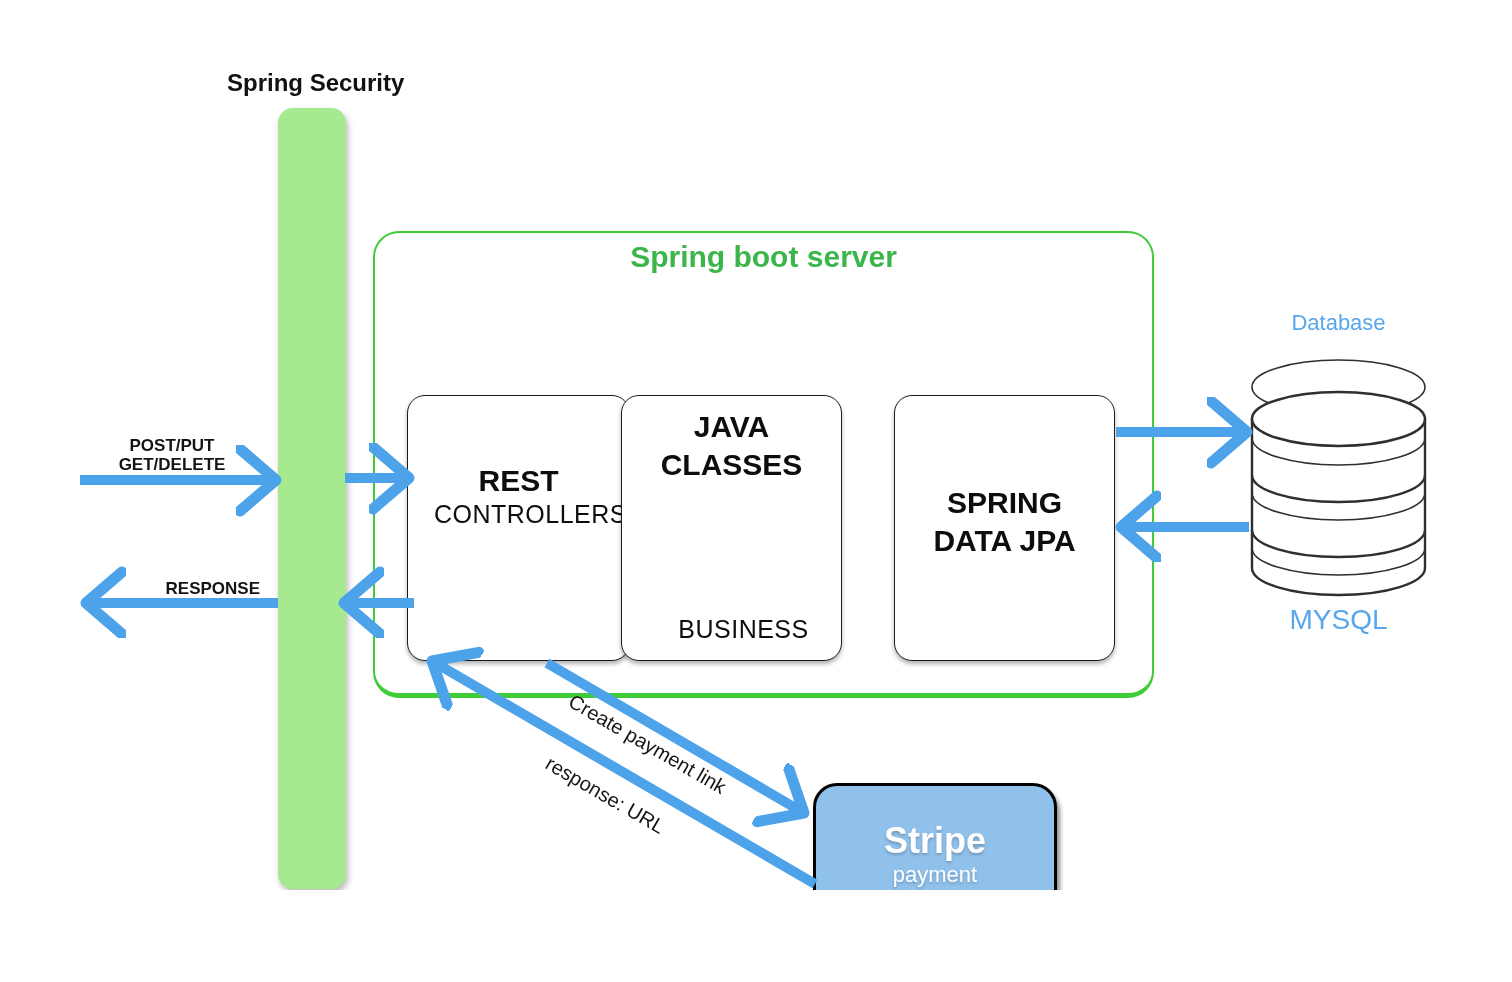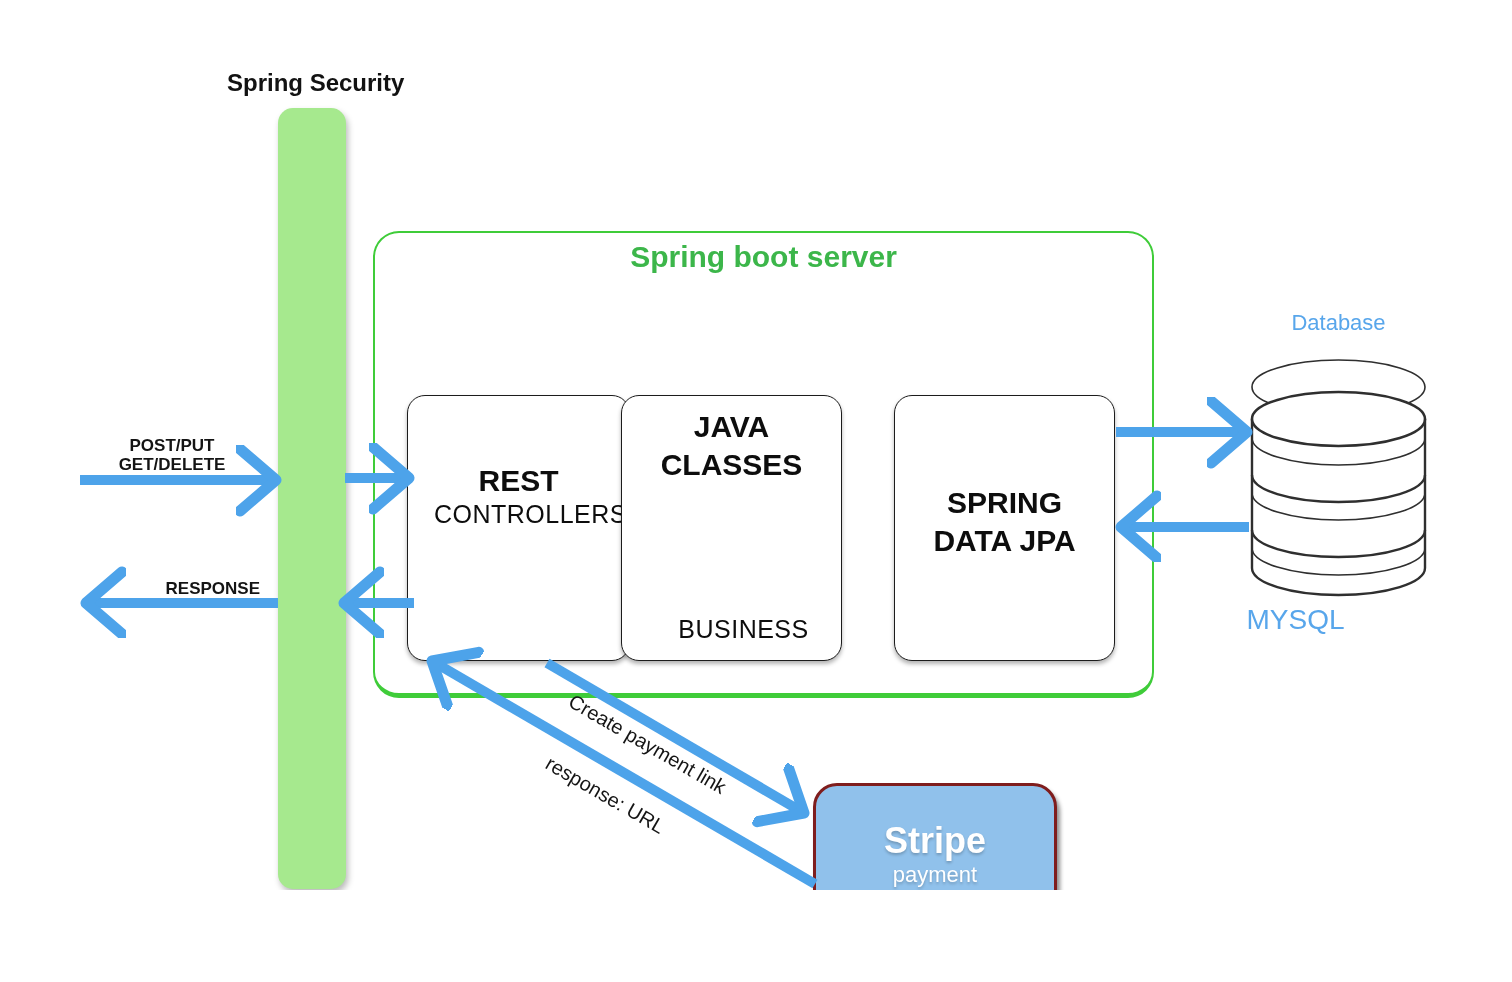--- a/index.html
+++ b/index.html
@@ -32,26 +32,26 @@
   }
   .box .t1 { font-size:30px; font-weight:700; line-height:38px; }
   .box .t2 { font-size:25px; font-weight:400; letter-spacing:0.5px;padding-left:24px; }
   .box.rest { left:407px; top:395px; width:223px; height:266px; padding-top:66px; }
   .box.java { left:621px; top:395px; width:221px; height:266px; display:flex; flex-direction:column; justify-content:space-between; padding:12px 0 16px; }
   .box.jpa  { left:894px; top:395px; width:221px; height:266px; display:flex; align-items:center; justify-content:center; padding-bottom:12px; }
 
   
   .db-label  { left:1249px; top:310px; width:179px; text-align:center; font-size:22px; font-weight:400; color:var(--database_text_blue); }
   .cylinder  { left:1249px; top:356px; }
-  .db-engine { left:1206px; top:604px; width:179px; text-align:center; font-size:28px; font-weight:400; color:var(--database_text_blue); }
+  .db-engine { left:1249px; top:604px; width:179px; text-align:center; font-size:28px; font-weight:400; color:var(--database_text_blue); }
 
   
   .stripe-box {
     left:813px; top:783px; width:244px; height:142px; box-sizing:border-box;
-    background:var(--stripe_fill_blue); border:3px solid #7f1d1d; border-radius:24px;
+    background:var(--stripe_fill_blue); border:3px solid #000000; border-radius:24px;
     box-shadow:3px 5px 4px rgba(0,0,0,0.45);
     display:flex; flex-direction:column; align-items:center; justify-content:center;
     color:#ffffff; text-shadow:0 2px 3px rgba(0,0,0,0.22);
   }
   .stripe-box .s1 { font-size:36px; font-weight:700; line-height:1.15; }
   .stripe-box .s2 { font-size:22px; font-weight:400; }
 
   
   .lbl { position:absolute; color:#141414; }
   .lbl.post { left:92px;  top:436px; width:160px; text-align:center; font-size:17px; font-weight:600; line-height:1.12; }

